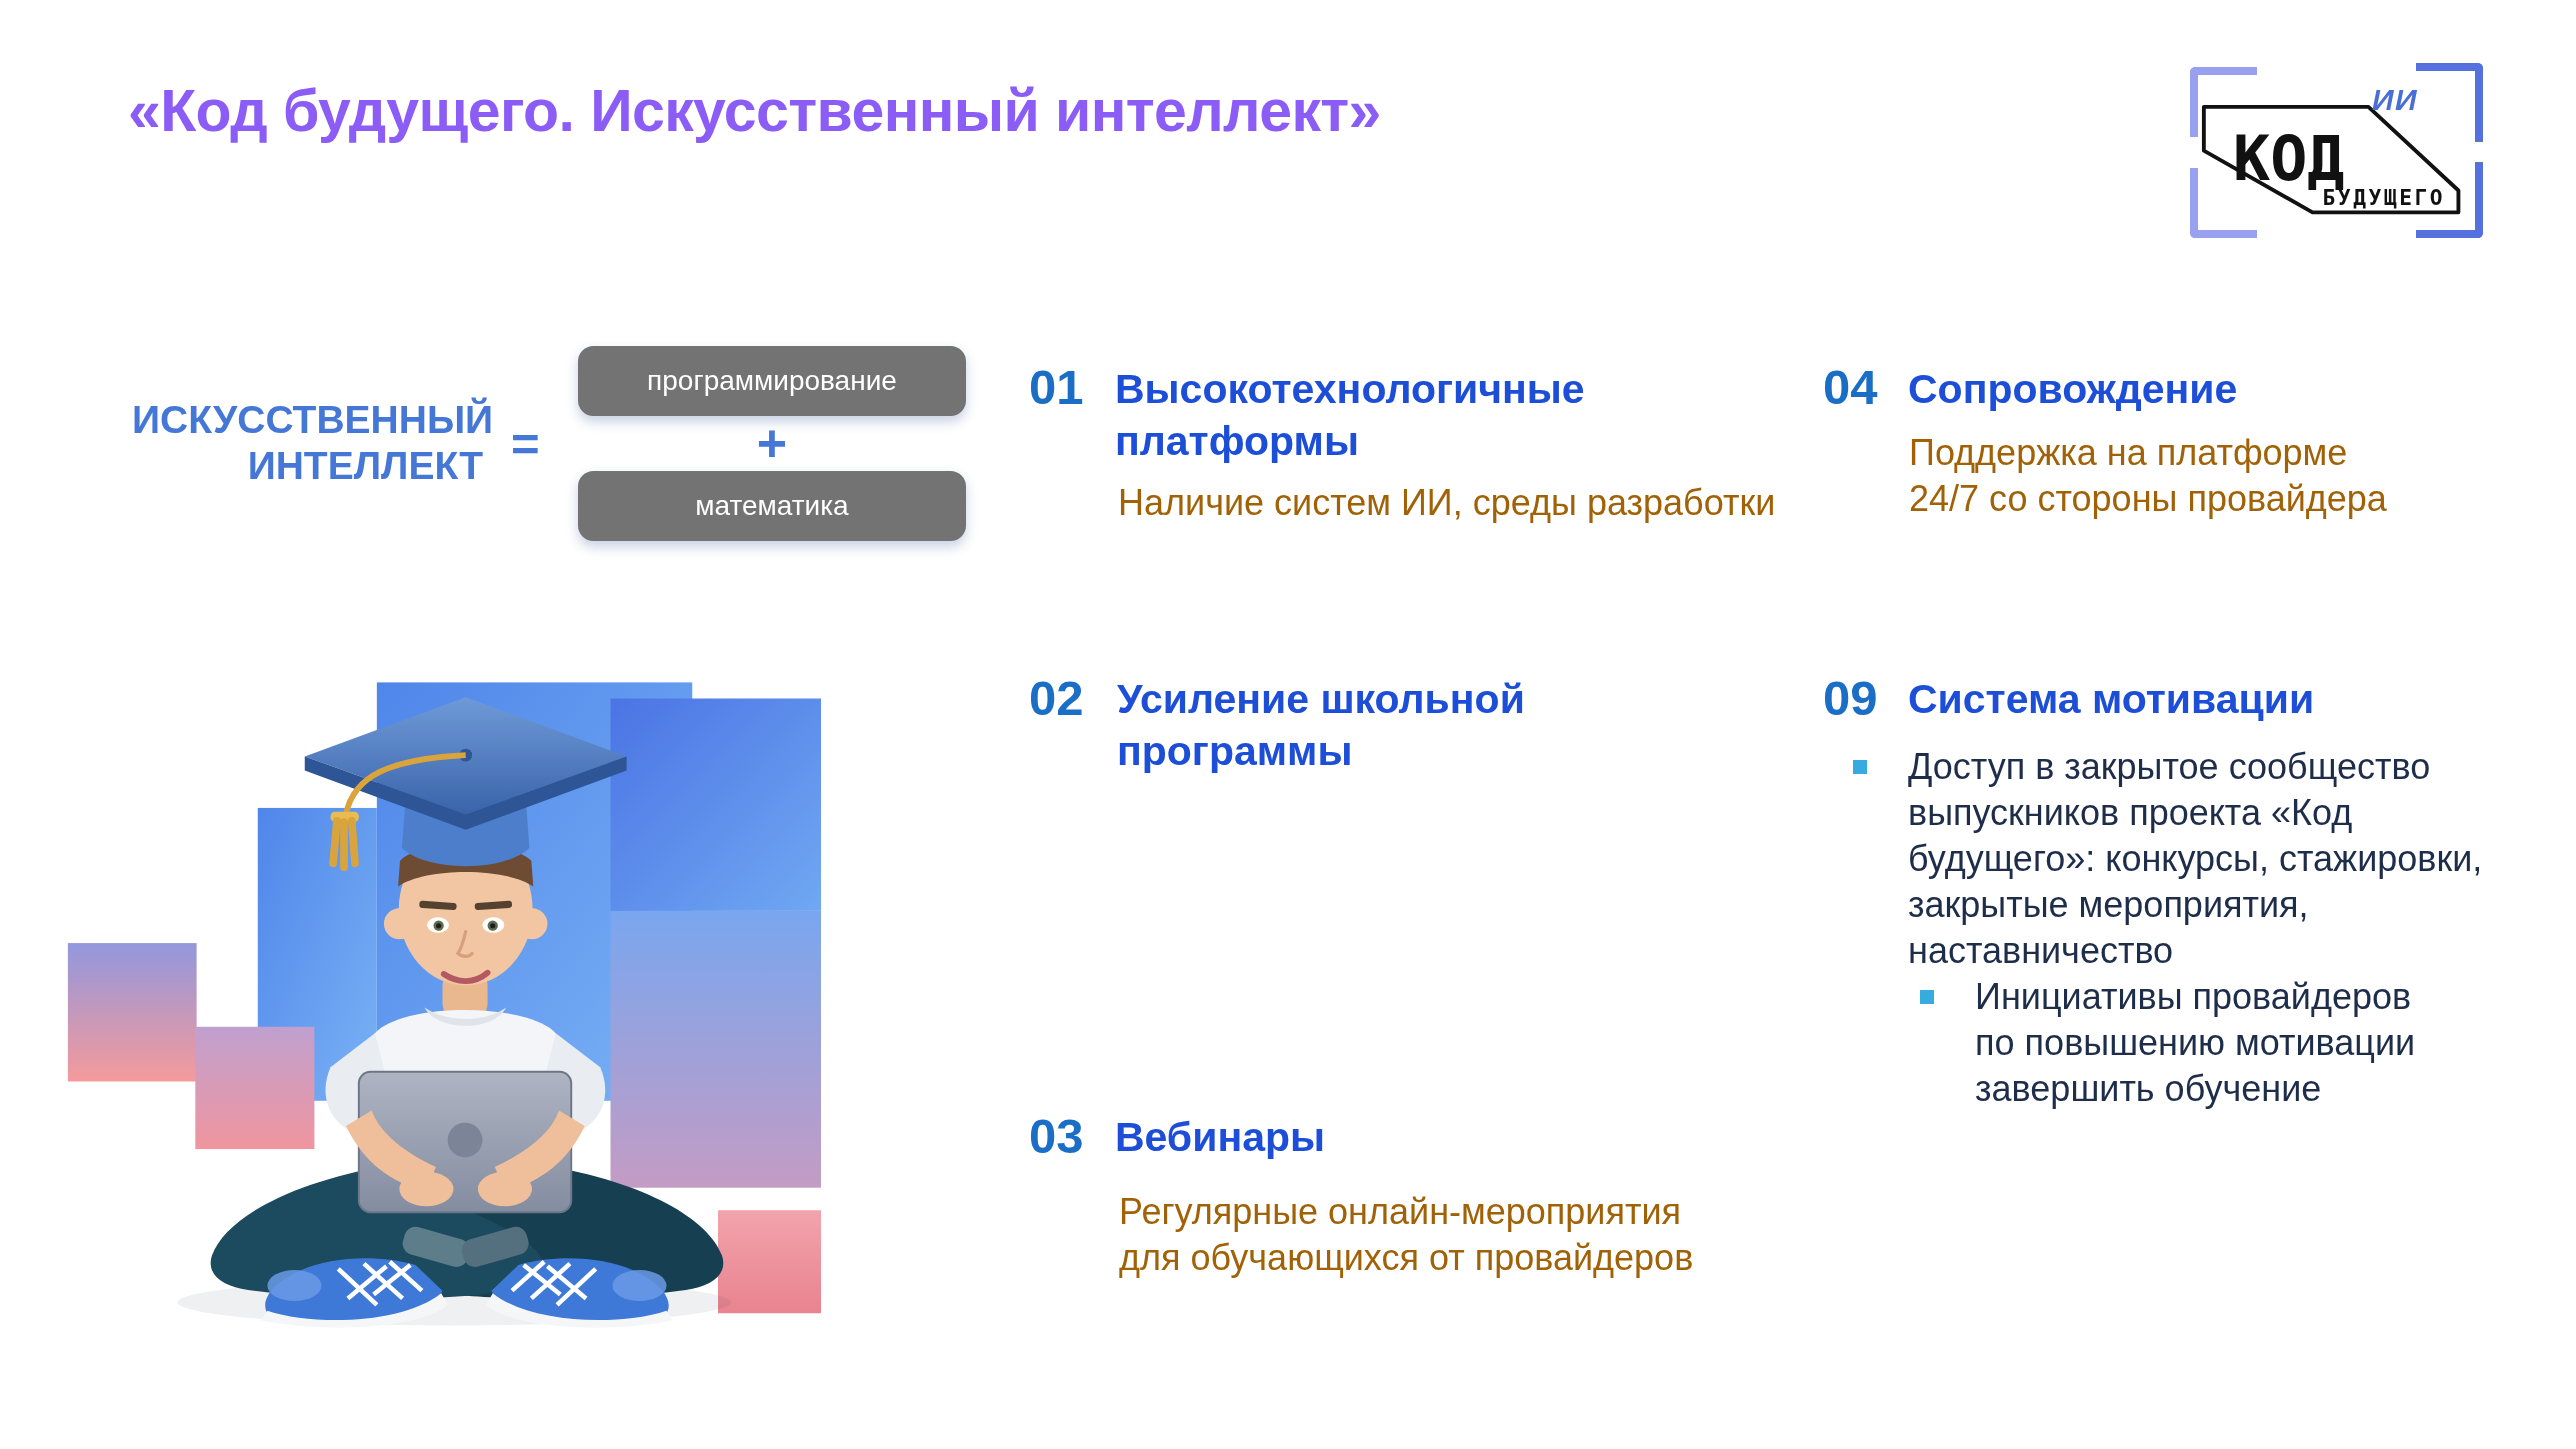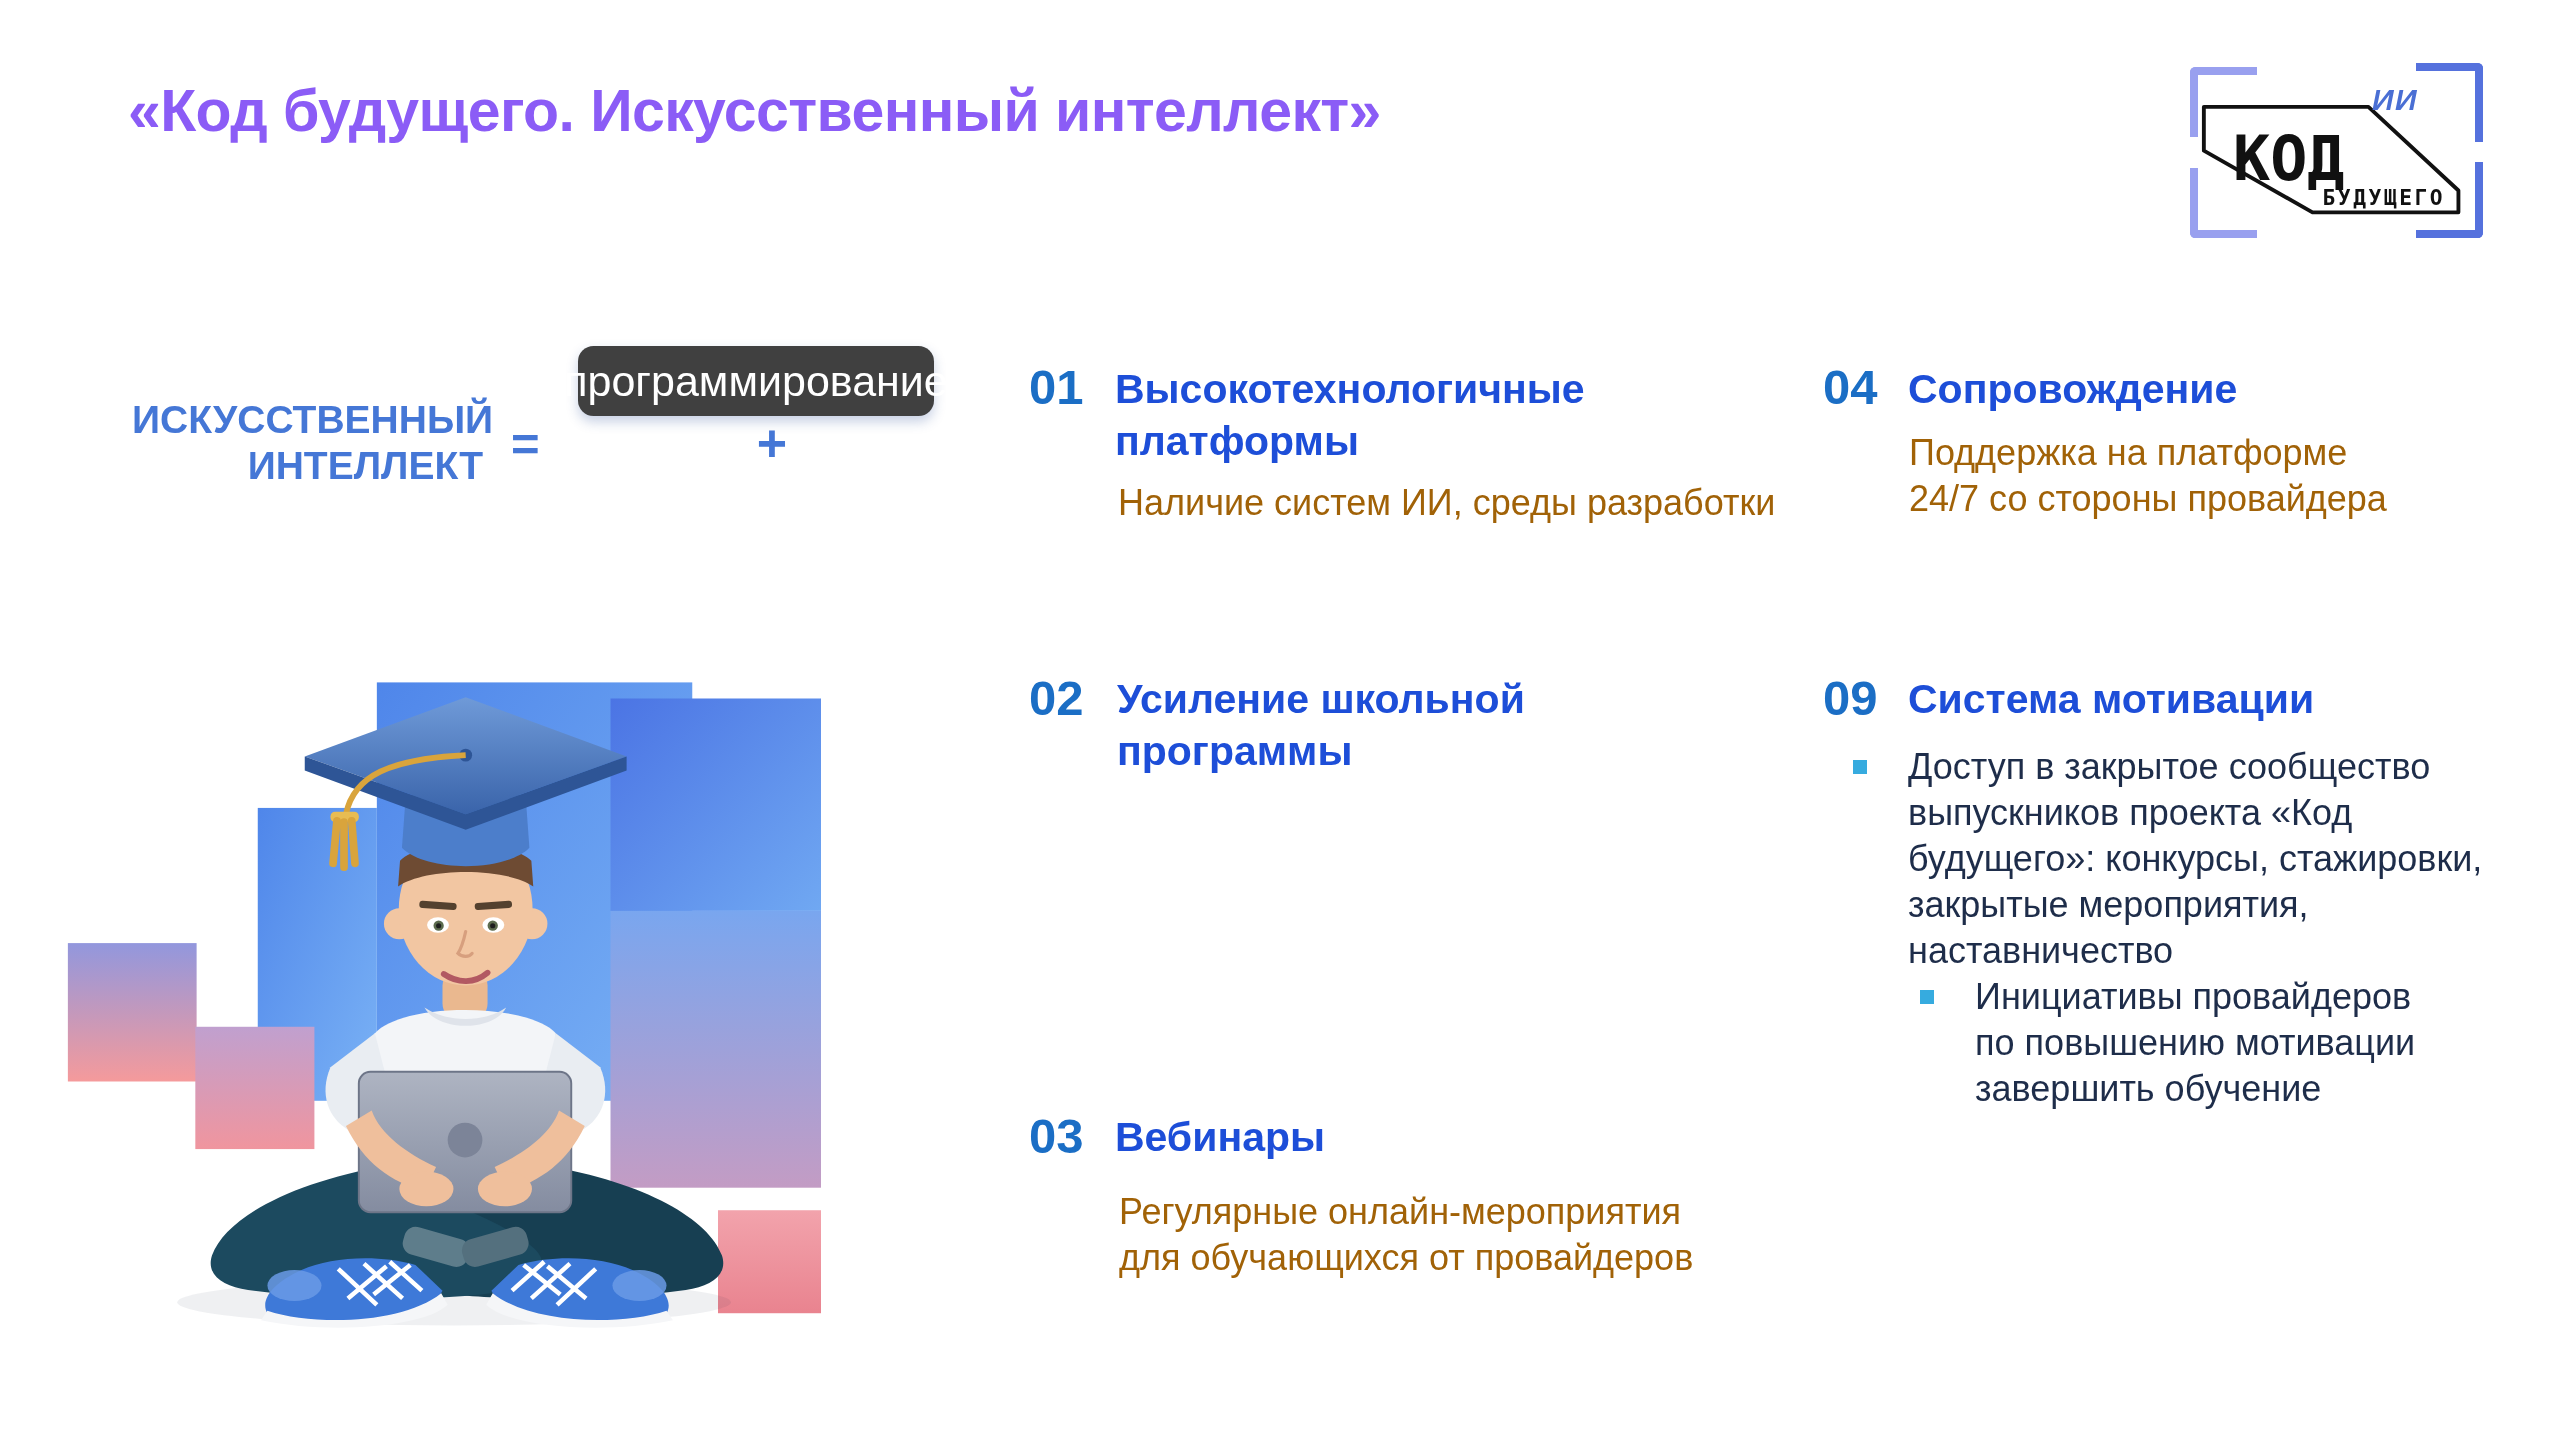--- a/index.html
+++ b/index.html
@@ -18,22 +18,22 @@
   .bracket.tr{right:0;top:7.7px;width:59px;height:71px;border-right:8.4px solid #5571dd;border-top:8.4px solid #5571dd;border-top-right-radius:5.2px;}
   .bracket.br{right:0;top:107px;width:59px;height:68px;border-right:8.4px solid #5571dd;border-bottom:8.4px solid #5571dd;border-bottom-right-radius:5.2px;}
   .logo-svg{position:absolute;left:9.7px;top:21px;}
   .logo-badge{position:absolute;left:182px;top:28px;font-size:30px;font-weight:bold;
               font-style:italic;color:#4a6fd4;letter-spacing:1.3px;}
 
   
   .ai-label{position:absolute;left:132px;top:397px;width:351px;text-align:right;
             font-size:39px;font-weight:bold;line-height:1.18;color:#4577d6;white-space:pre-line;}
   .equals{position:absolute;left:511px;top:416px;font-size:49px;font-weight:bold;color:#4577d6;}
-  .term{position:absolute;left:578px;width:356px;height:70px;background:#404040;border-radius:15.5px;
-        color:#ffffff;font-size:43px;display:flex;align-items:center;justify-content:center;
+  .term{position:absolute;left:578px;width:388px;height:70px;background:#737373;border-radius:15.5px;
+        color:#ffffff;font-size:28px;display:flex;align-items:center;justify-content:center;
         box-shadow:0 5.2px 11.6px rgba(40,75,150,.25);}
   .term.t1{top:346px;}
   .term.t2{top:471px;}
   .plus{position:absolute;left:746px;top:413px;width:52px;text-align:center;
         font-size:52px;font-weight:bold;color:#4577d6;}
 
   
   .illus{position:absolute;left:55px;top:621px;width:766px;height:715px;}
 
   
@@ -73,20 +73,21 @@
       <text x="286" y="200" text-anchor="middle" font-family="DejaVu Sans Mono, monospace" font-weight="bold" font-size="33" letter-spacing="4" fill="#111111">БУДУЩЕГО</text>
     </svg>
     <div class="logo-badge">ИИ</div>
   </div>
 
   <div class="ai-label">ИСКУССТВЕННЫЙ
 ИНТЕЛЛЕКТ</div>
   <div class="equals">=</div>
   <div class="term t1">программирование</div>
   <div class="plus">+</div>
+  <div class="term t2">математика</div>
 
   <svg class="illus" viewBox="0 0 1190 1110">
     <defs>
       <linearGradient id="gb1" x1="0" y1="0" x2="1" y2="1">
         <stop offset="0" stop-color="#4f86ea"></stop>
           <stop offset="1" stop-color="#7ab2f5"></stop>
       </linearGradient>
       <linearGradient id="gb2" x1="0" y1="0" x2="1" y2="1">
         <stop offset="0" stop-color="#4b74e4"></stop>
           <stop offset="1" stop-color="#70a8f2"></stop>

